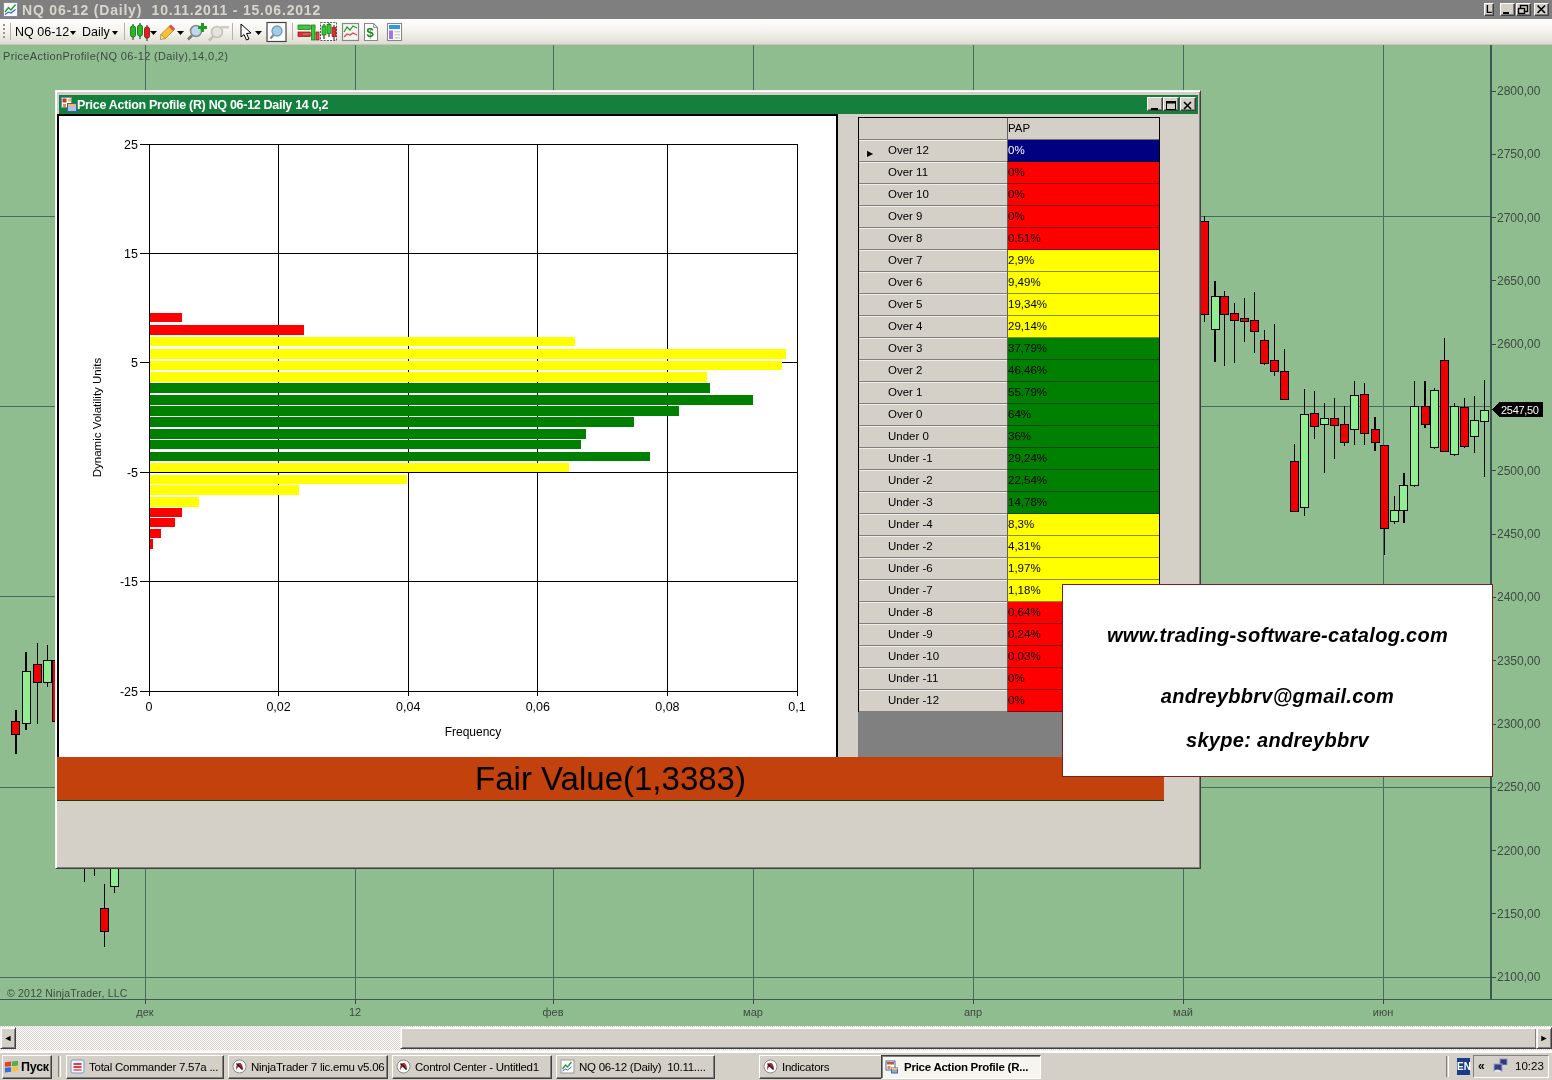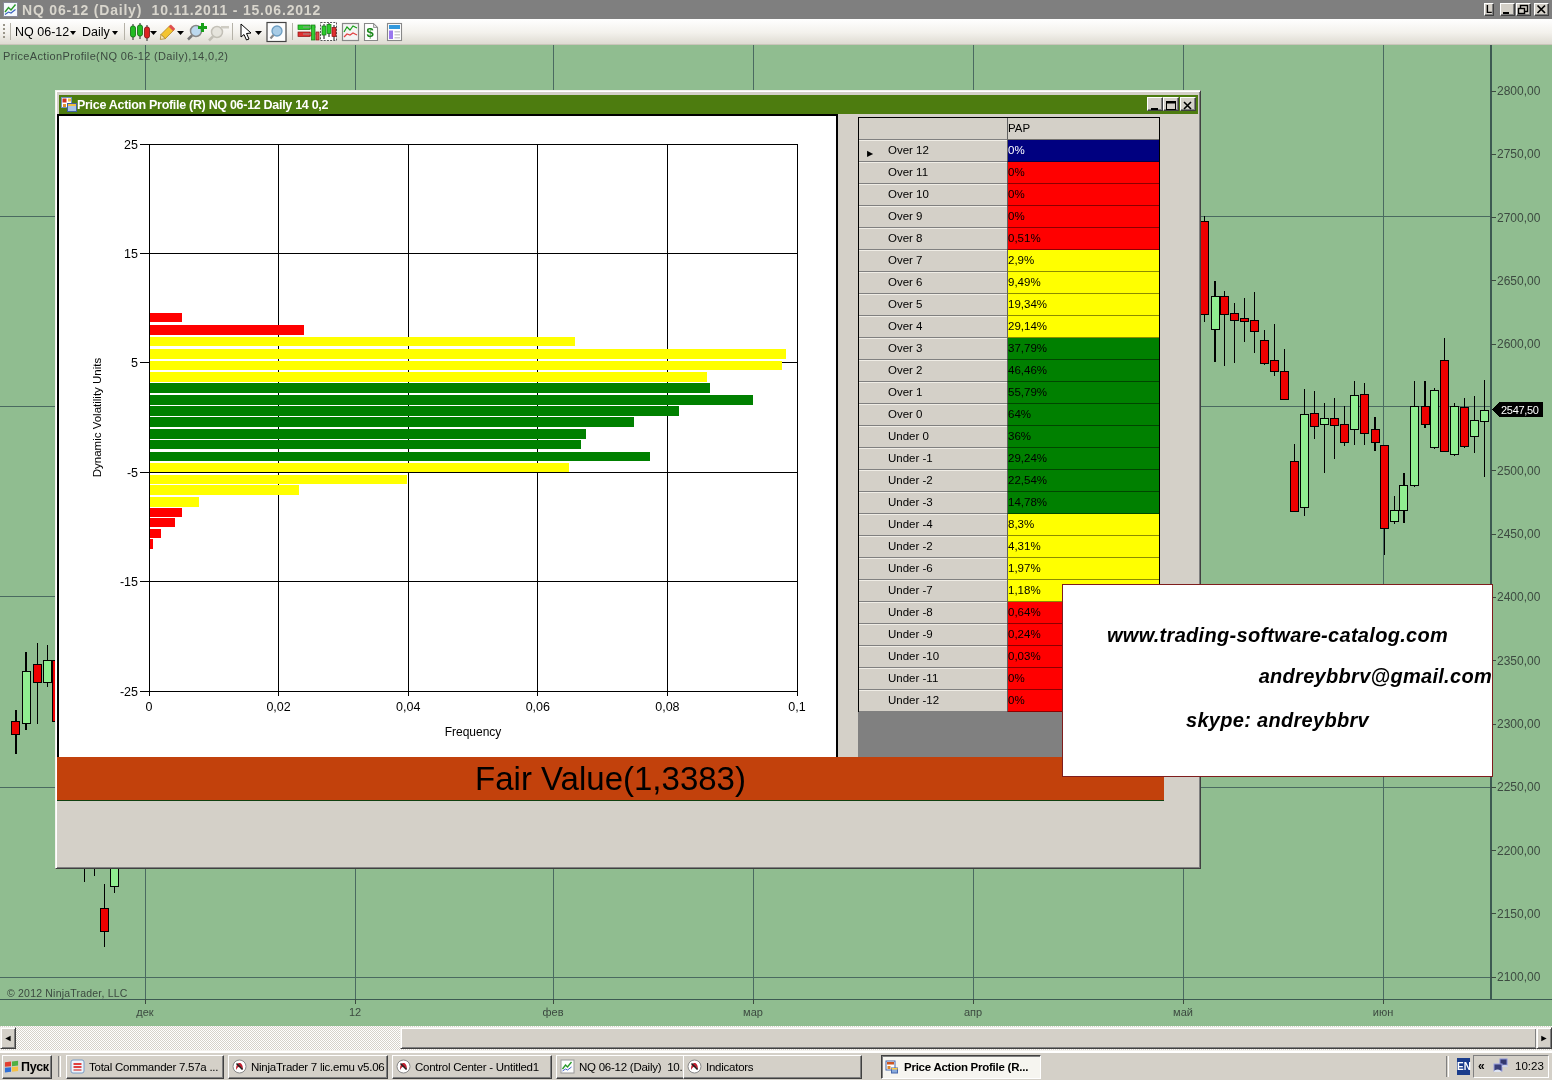--- a/index.html
+++ b/index.html
@@ -20,21 +20,21 @@
   .tbtext { position:absolute; top:6px; font-size:13px; color:#000; }
   .tarr { position:absolute; top:12px; width:0; height:0; border-left:3.5px solid transparent; border-right:3.5px solid transparent; border-top:4px solid #000; }
 
   
   #bgchart { left:0; top:45px; }
 
   
   #win { left:55px; top:90px; width:1146px; height:779px; background:#d4d0c8;
     border:1px solid #404040; border-top-color:#f4f2ee; border-left-color:#f4f2ee;
     box-shadow:inset 1px 1px 0 #fff, inset -1px -1px 0 #808080; }
-  #wtitle { position:absolute; left:3px; top:4px; width:1139px; height:19px; background:#4d7c0f; color:#fff; }
+  #wtitle { position:absolute; left:3px; top:4px; width:1139px; height:19px; background:#15803d; color:#fff; }
   #wtitle .wtext { position:absolute; left:18px; top:3px; font-size:12.5px; font-weight:bold; letter-spacing:-0.3px; }
   .wbtn { position:absolute; top:6px; width:16px; height:14px; background:#d4d0c8;
     border:1px solid; border-color:#fff #404040 #404040 #fff; box-shadow:inset -1px -1px 0 #808080; }
 
   
   #cpanel { position:absolute; left:1px; top:23px; width:781px; height:647px; background:#fff; border:2px solid #000; }
 
   
   #ptable { position:absolute; left:802px; top:26px; width:302px; height:596px; background:#d4d0c8; border:1px solid #000; font-size:11.5px; }
   .trow { position:relative; width:300px; height:22px; }
@@ -524,21 +524,21 @@
         <div class="rh">Under -12</div>
         <div class="rv red" style="">0%</div>
       </div>
     </div>
   <div id="graybox"></div>
   <div id="fairbar">Fair Value(1,3383)</div>
 </div>
 
 <div class="abs" id="adbox">
   <div style="margin-top:39px;">www.trading-software-catalog.com</div>
-  <div style="margin-top:18px;text-align:right;">andreybbrv@gmail.com</div>
+  <div style="margin-top:38px;">andreybbrv@gmail.com</div>
   <div style="margin-top:21px;">skype: andreybbrv</div>
 </div>
 
 <div class="abs" id="hscroll">
   <div class="sbtn" style="left:0;">◄</div>
   <div id="sthumb"></div>
   <div class="sbtn" style="left:1536px;">►</div>
 </div>
 
 <div class="abs" id="taskbar">
@@ -570,21 +570,21 @@
         <circle cx="7.5" cy="7.5" r="6.5" fill="#fff" stroke="#888"></circle>
         <path d="M4 11 C4 5.5 6 4 7.5 4 C9 4 11 5.5 11 11 C9.5 8.5 9 8 7.5 8 C6 8 5.5 8.5 4 11 z" fill="#c02030"></path>
         <path d="M4.5 4.5 L10.5 10.5" stroke="#222" stroke-width="1.6"></path>
       </svg>Control Center - Untitled1</div>
   <div class="tkbtn" style="left:556px; width:159px;">
     <svg class="ic" width="15" height="15">
         <rect x="1" y="1" width="13" height="13" fill="#fdfdfd" stroke="#999"></rect>
         <path d="M2.5 10 l3-4 2 2 4-5" fill="none" stroke="#2a9a2a" stroke-width="1.3"></path>
         <path d="M2.5 12 l3-2 2 1 4-3" fill="none" stroke="#4466cc" stroke-width="1"></path>
       </svg>NQ 06-12 (Daily)&nbsp; 10.11....</div>
-  <div class="tkbtn" style="left:683px; width:179px;">
+  <div class="tkbtn" style="left:759px; width:179px;">
     <svg class="ic" width="15" height="15">
         <circle cx="7.5" cy="7.5" r="6.5" fill="#fff" stroke="#888"></circle>
         <path d="M4 11 C4 5.5 6 4 7.5 4 C9 4 11 5.5 11 11 C9.5 8.5 9 8 7.5 8 C6 8 5.5 8.5 4 11 z" fill="#c02030"></path>
         <path d="M4.5 4.5 L10.5 10.5" stroke="#222" stroke-width="1.6"></path>
       </svg>Indicators</div>
   <div class="tkbtn" style="left:881px; width:160px; font-weight:bold; background:#f6f5f0; border-color:#404040 #fff #fff #404040; box-shadow:inset 1px 1px 0 #808080;">
     <svg class="ic" width="15" height="14">
         <rect x="1" y="1" width="9" height="9" fill="#fff" stroke="#4466aa"></rect>
         <rect x="2" y="2" width="7" height="2.5" fill="#cc5522"></rect>
         <rect x="2.5" y="6" width="3" height="3" fill="#dd8833"></rect>

